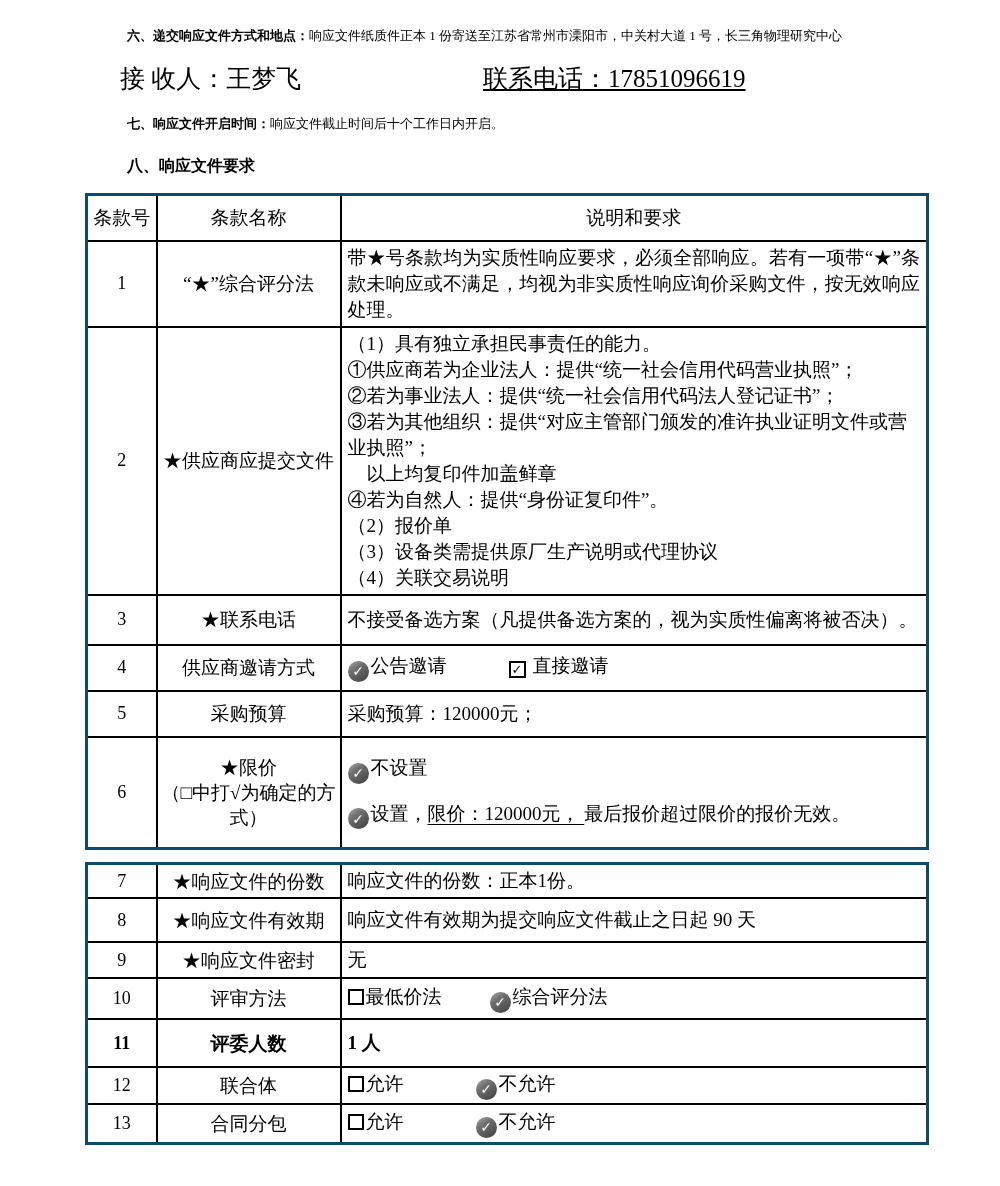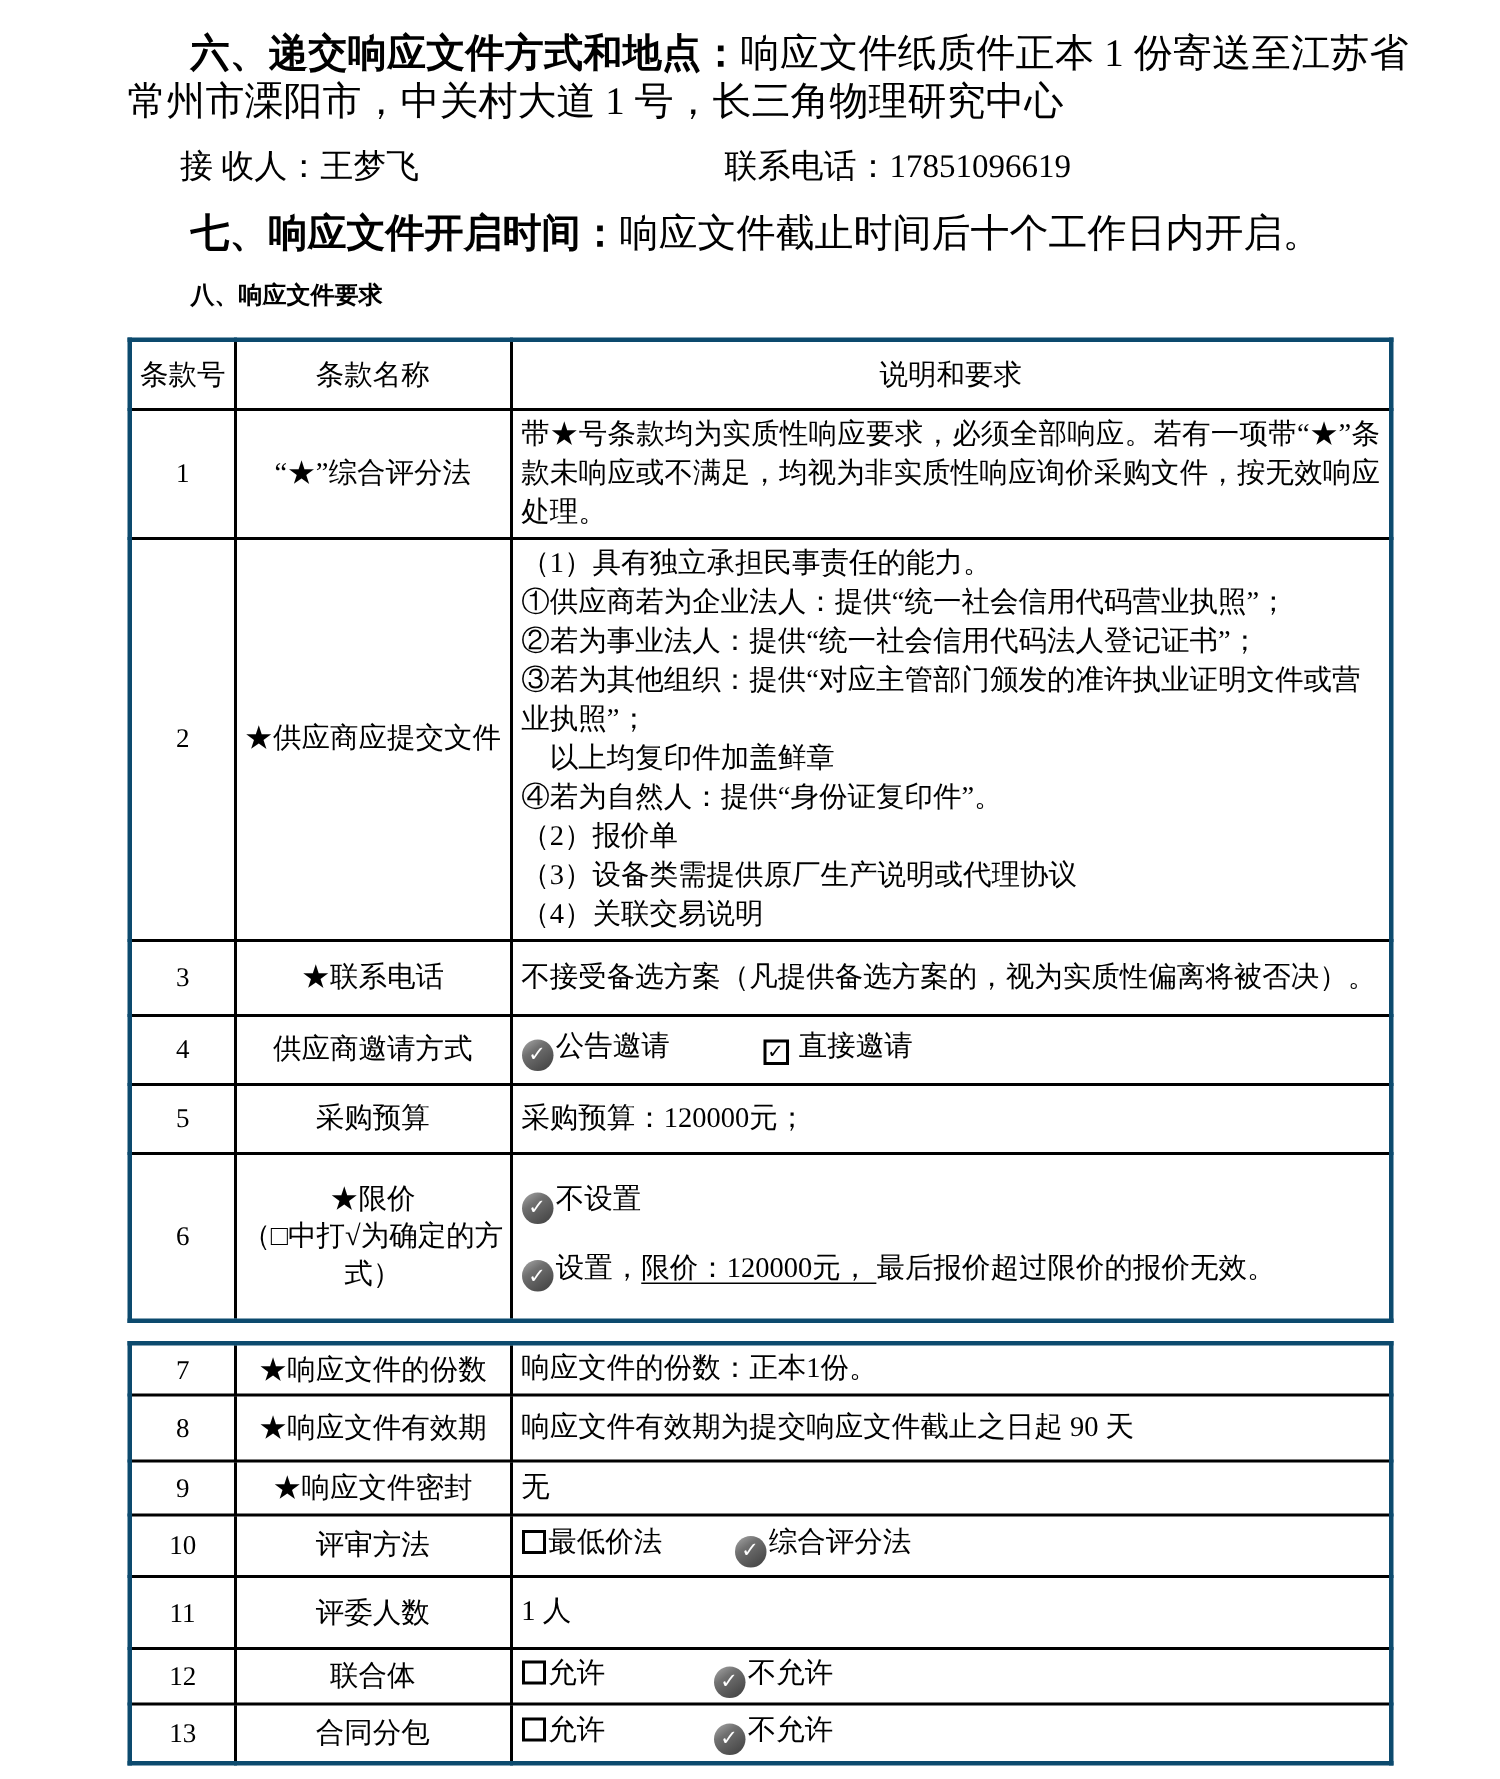--- a/index.html
+++ b/index.html
@@ -9,31 +9,32 @@
     height: 1186px;
     margin: 0 auto;
     color: #000;
     font-family: "Liberation Serif", "DejaVu Serif", serif;
     overflow: hidden;
   }
   .page { padding: 20px 61px 0 85px; }
 
   
   .para {
-    font-size: 26px;
+    font-size: 13px;
     line-height: 32px;
     text-indent: 42px;
     text-align: justify;
   }
   .para b { font-weight: bold; }
   .contact {
     margin-top: 14px;
-    font-size: 22px;
+    font-size: 25px;
     line-height: 26px;
     padding-left: 35px;
+    text-decoration: underline;
   }
   .contact .recv { display: inline-block; width: 363px; }
   .p7 { margin-top: 16px; text-align: left; }
   .p8 { margin-top: 13px; font-weight: bold; font-size: 16px; line-height: 26px; text-indent: 42px; }
 
   
   table.doc-table {
     border-collapse: collapse;
     table-layout: fixed;
     width: 841px;
@@ -67,21 +68,21 @@
   #tb1 tr:nth-child(2) { height: 264px; }
   #tb1 tr:nth-child(3) { height: 50px; }
   #tb1 tr:nth-child(4) { height: 46px; }
   #tb1 tr:nth-child(5) { height: 46px; }
   #tb1 tr:nth-child(6) { height: 112px; }
   
   #tb2 tr:nth-child(1) { height: 32px; }
   #tb2 tr:nth-child(2) { height: 44px; }
   #tb2 tr:nth-child(3) { height: 36px; }
   #tb2 tr:nth-child(4) { height: 41px; }
-  #tb2 tr:nth-child(5) { height: 48px; }
+  #tb2 tr:nth-child(5) { height: 48px; font-weight: bold; }
   #tb2 tr:nth-child(6) { height: 24px; }
   #tb2 tr:nth-child(7) { height: 40px; }
 
   
   .gcheck {
     display: inline-flex;
     align-items: center;
     justify-content: center;
     width: 21px; height: 21px;
     border-radius: 50%;

